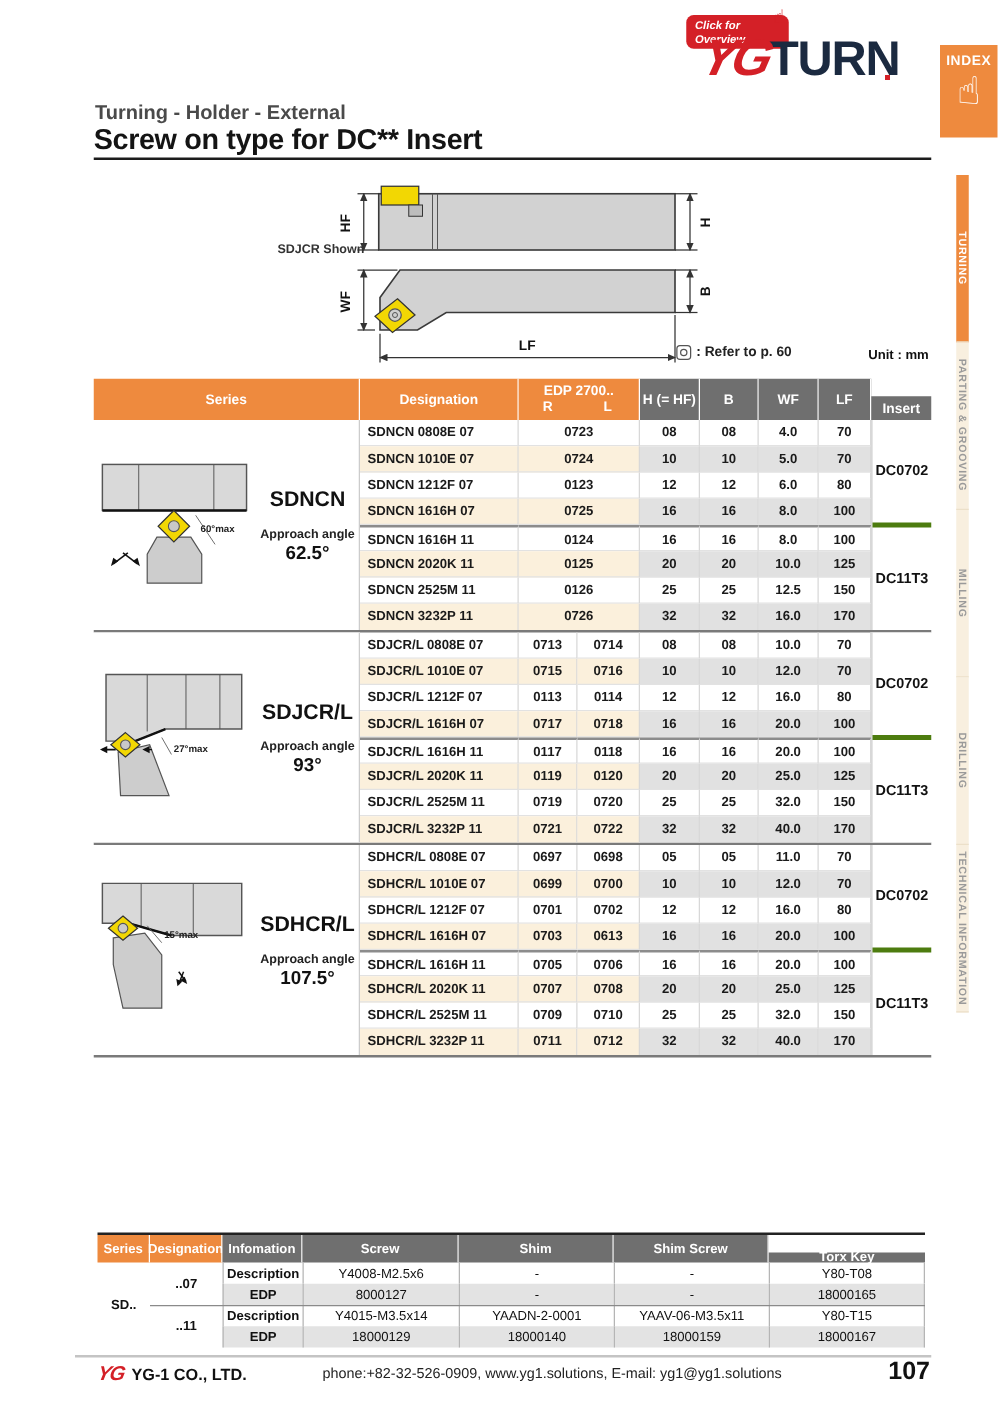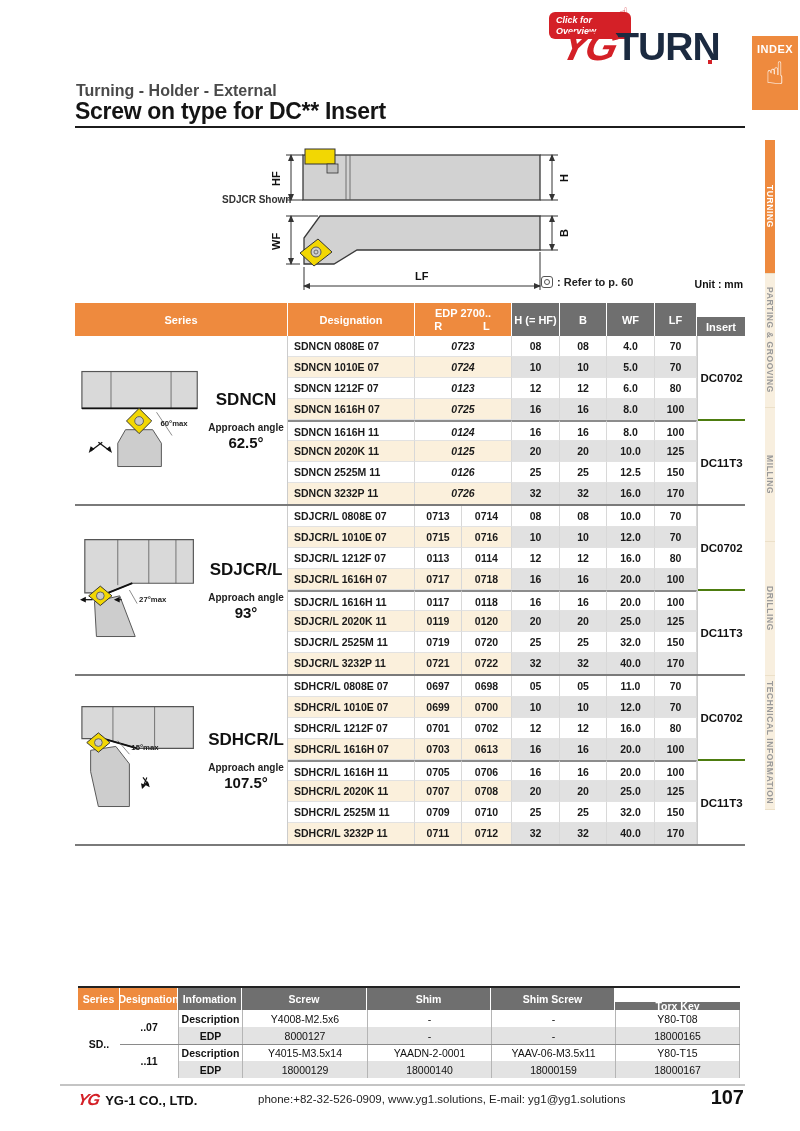--- a/index.html
+++ b/index.html
@@ -69,27 +69,27 @@
   .approach-label{font-size:10px;font-weight:600;color:#222;}
   .approach-angle{font-size:15px;font-weight:700;color:#111;margin-top:1px;}
   .ang-note{font-size:8px;fill:#222;font-weight:600;}
 
   .rows{width:409px;}
   .mrow{display:flex;height:21px;line-height:21px;font-size:10.5px;font-weight:700;color:#1a1a1a;}
   .mrow>div{box-sizing:border-box;border-right:1px solid #d8d8d8;border-bottom:1px solid #e2e2e2;text-align:center;overflow:hidden;}
   .mrow.last>div{border-bottom:none;}
   .mrow.subdiv>div{border-top:2px solid #8c8c8c;}
   .c-des{width:127px;text-align:left !important;padding-left:6px;}
-  .c-edp{width:47px;} .c-edpl{width:50px;} .c-edp2{width:97px;font-style:italic;}
+  .c-edp{width:47px;} .c-edpl{width:50px;} .c-edp2{width:97px;}
   .c-h{width:48px;} .c-b{width:47px;} .c-wf{width:48px;} .c-lf{width:42px;}
   .mrow.alt .c-des,.mrow.alt .c-edp,.mrow.alt .c-edpl,.mrow.alt .c-edp2{background:#FBF0DC;}
   .mrow.alt .c-h,.mrow.alt .c-b,.mrow.alt .c-wf,.mrow.alt .c-lf{background:#E1E1E1;}
   .insert-col{width:48px;display:flex;flex-direction:column;box-sizing:border-box;border-left:1px solid #ccc;background:#fff;}
   .insert-cell{flex:1;display:flex;align-items:center;justify-content:center;font-size:11.5px;font-weight:800;}
-  .insert-cell+.insert-cell{border-top:2px solid #4d7c0f;}
+  .insert-cell+.insert-cell{border-top:4px solid #4d7c0f;}
 
   
   .pt{position:absolute;left:78px;top:986px;width:662px;font-size:10.5px;}
   .pt-head{display:flex;height:22px;border-top:2px solid #222;}
   .pt-head .hc{font-size:10.5px;}
   .pw1{width:42px;} .pw2{width:58px;} .pw3{width:64px;} .pw4{width:125px;} .pw5{width:124px;} .pw6{width:124px;} .pw7{width:125px;}
   .pt-grid{display:grid;grid-template-columns:42px 58px 64px 125px 124px 124px 125px;grid-auto-rows:17px;position:relative;}
   .ptc{display:flex;align-items:center;justify-content:center;box-sizing:border-box;}
   .ptc.bordered{border-left:1px solid #b5b5b5;}
   .ptc.lastcol{border-right:1px solid #b5b5b5;}

